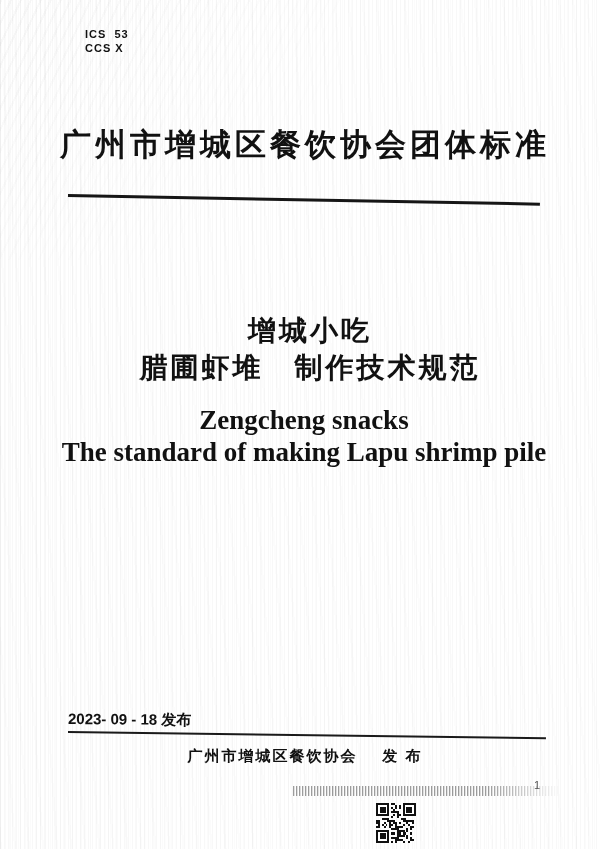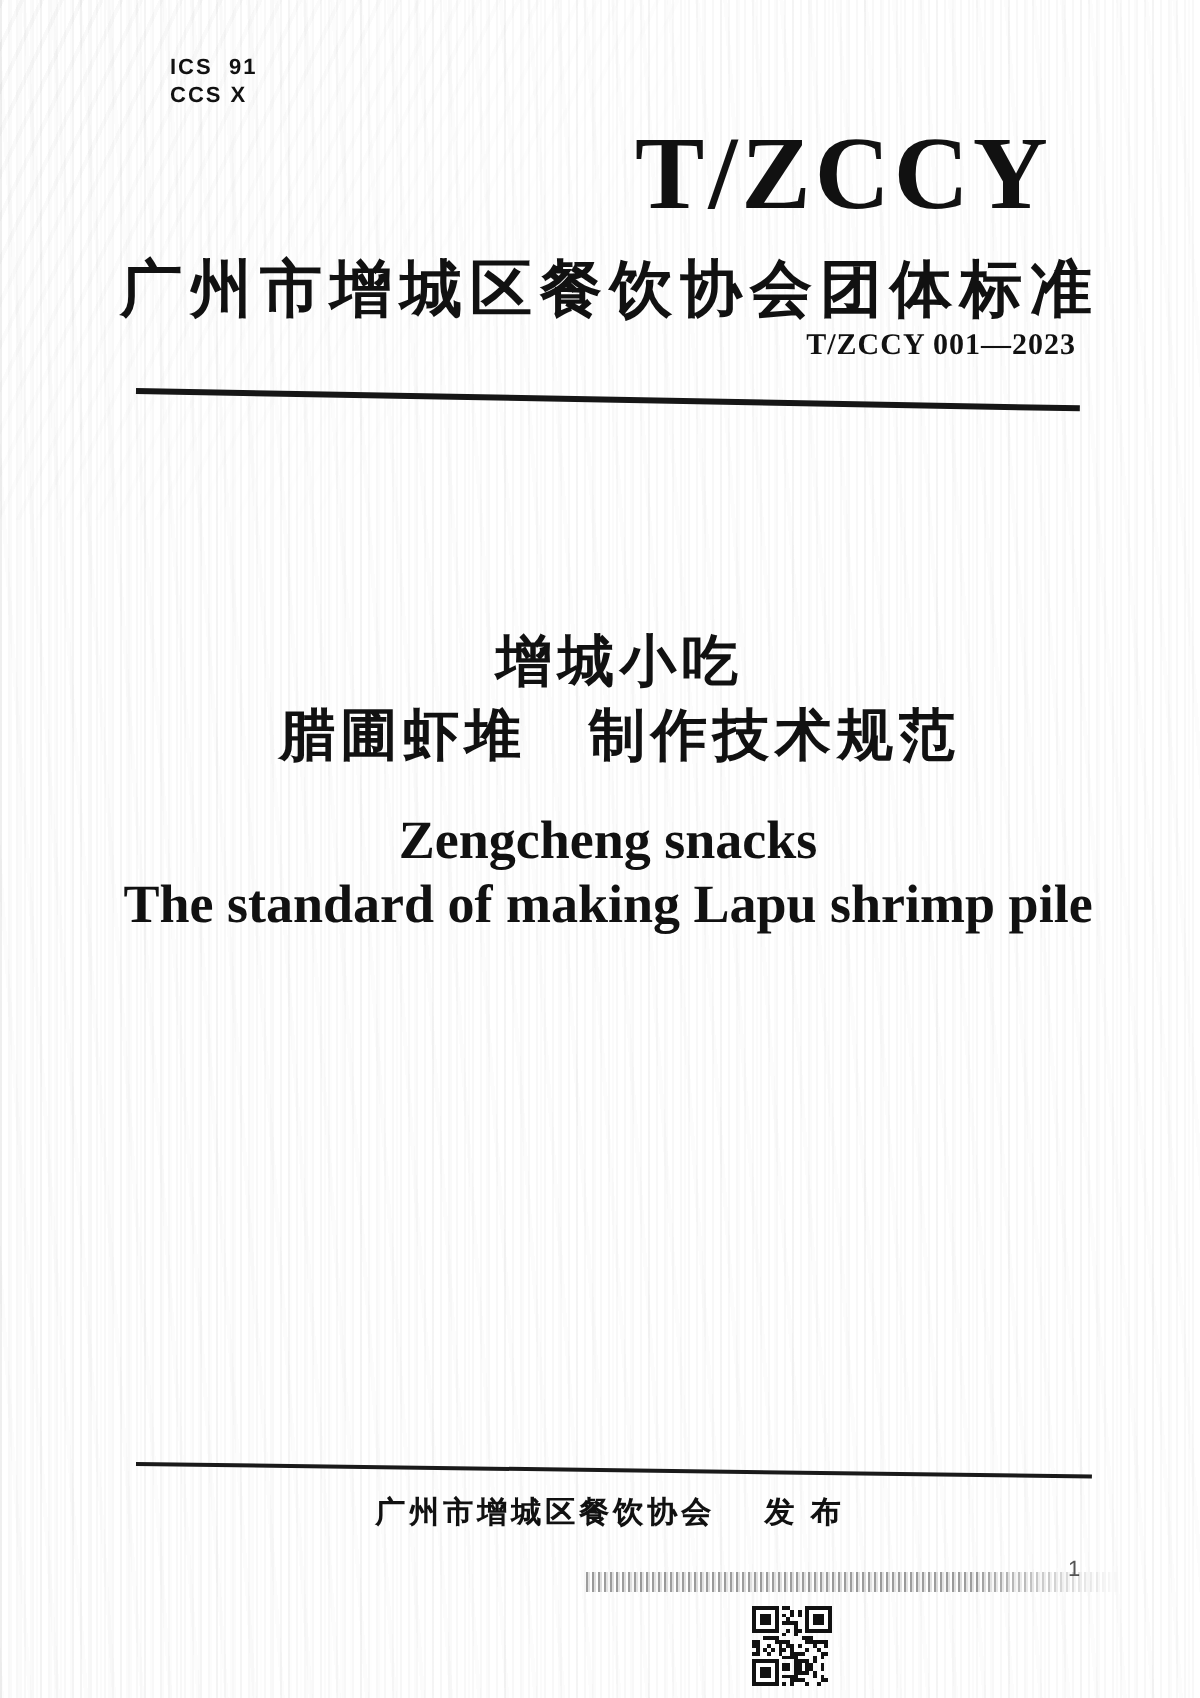--- a/index.html
+++ b/index.html
@@ -119,41 +119,40 @@
 </style>
 </head>
 <body>
 
 <div class="page">
 
   <div class="texture"></div>
   <div class="texture-left"></div>
   <div class="texture-topleft"></div>
 
-  <div class="ics-block"><span>ICS  91</span><br><span>CCS X</span></div>
-
-  <div class="logo">T/ZCCY</div>
+  <div class="ics-block"><span>ICS  53</span><br><span>CCS X</span></div>
+
 
   <div class="org-standard">广州市增城区餐饮协会团体标准</div>
 
-  <div class="std-number">T/ZCCY 001—2023</div>
 
   <div class="rule-top"></div>
 
   <div class="title-cn">
     <div>增城小吃</div>
     <div class="line2">腊圃虾堆　制作技术规范</div>
   </div>
 
   <div class="title-en">
     <div>Zengcheng snacks</div>
     <div>The standard of making Lapu shrimp pile</div>
   </div>
 
   <div class="date-row">
+    <span>2023- 09 - 18 发布</span>
   </div>
 
   <div class="rule-bottom"></div>
 
   <div class="publisher">广州市增城区餐饮协会    发 布</div>
 
   <div class="page-number">1</div>
 
   <div class="scratch-band"></div>
 

